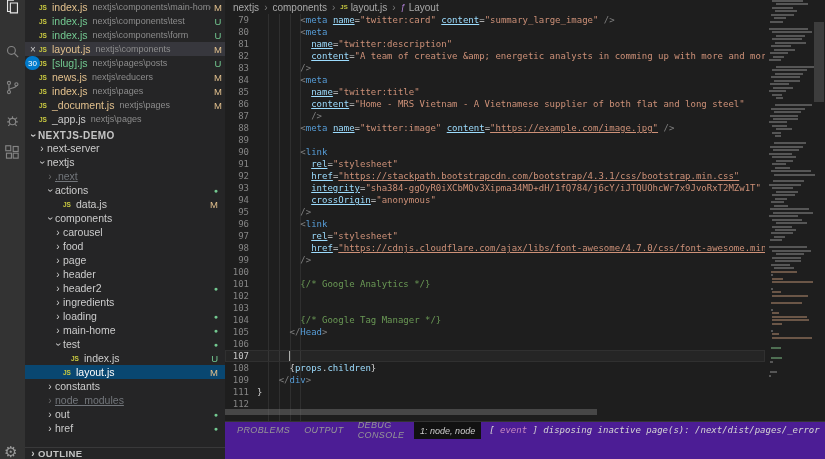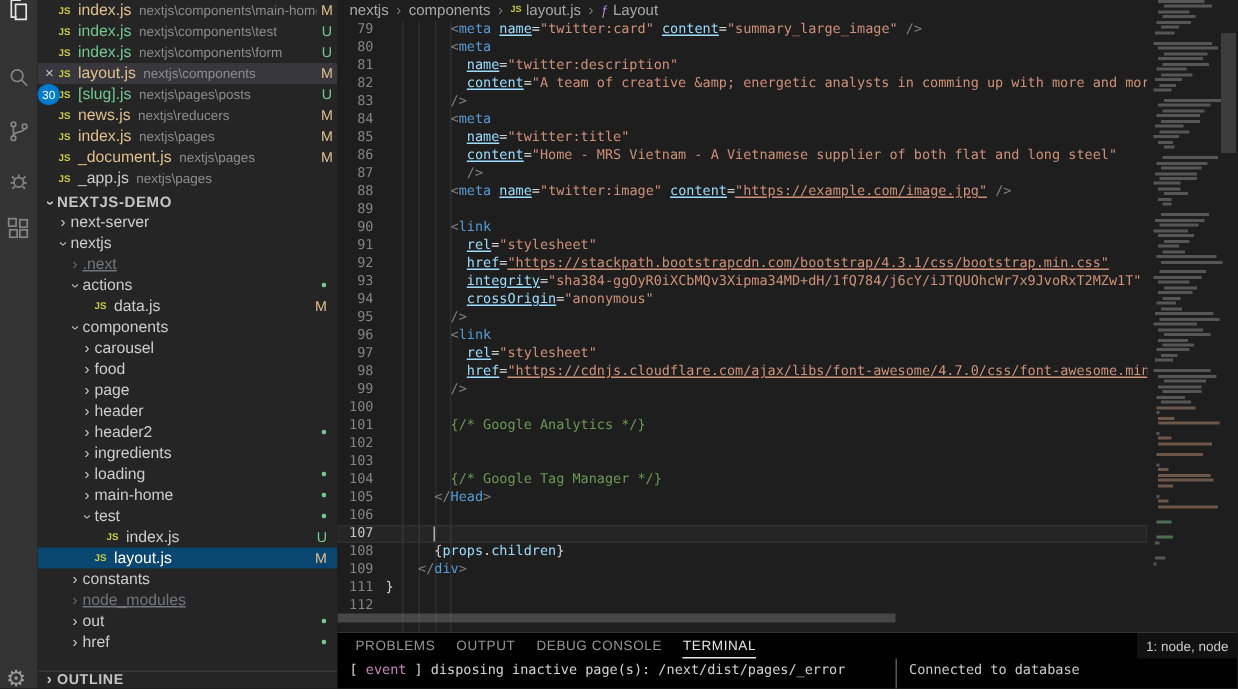--- a/index.html
+++ b/index.html
@@ -76,22 +76,22 @@
 
   .minimap { position:absolute; top:0; right:12px; width:48px; bottom:0; background:#1e1e1e; }
   .mm-line { position:absolute; height:2px; }
   .sb-v { position:absolute; top:0; right:0; bottom:0; width:12px; }
   .sb-v .thumb { position:absolute; top:22px; left:1px; width:10px; height:80px;
                  background:rgba(121,121,121,.35); }
   .sb-h { position:absolute; left:0; bottom:6px; width:372px; height:6px;
           background:rgba(121,121,121,.45); }
 
   
-  .panel { flex:0 0 38px; border-top:1px solid #333; background:#000000; display:flex;
-           flex-direction:column; position:relative; }
+  .panel { flex:0 0 38px; border-top:1px solid #333; background:#4c1d95; display:flex;
+           position:relative;font-style:italic; }
   .panel-tabs { height:17px; display:flex; align-items:center; padding-left:12px; position:relative; }
   .ptab { font-size:9px; letter-spacing:.4px; color:#969696; margin-right:14px; height:100%;
           display:flex; align-items:center; border-bottom:1px solid transparent; }
   .ptab.active { color:#e7e7e7; border-bottom-color:#e7e7e7; }
   .term-sel { position:absolute; right:0; top:0; height:17px; min-width:64px; background:#111;
               color:#cccccc; font-size:9px; display:flex; align-items:center; padding:0 6px; }
   .panel-body { flex:1 1 auto; display:flex; font-family:"DejaVu Sans Mono", monospace;
                 font-size:9px; color:#cccccc; }
   .term-left { width:372px; flex:0 0 372px; padding:3px 0 0 8px; white-space:pre; overflow:hidden; }
   .term-right { flex:1 1 auto; border-left:1px solid #585858; padding:3px 0 0 8px;

